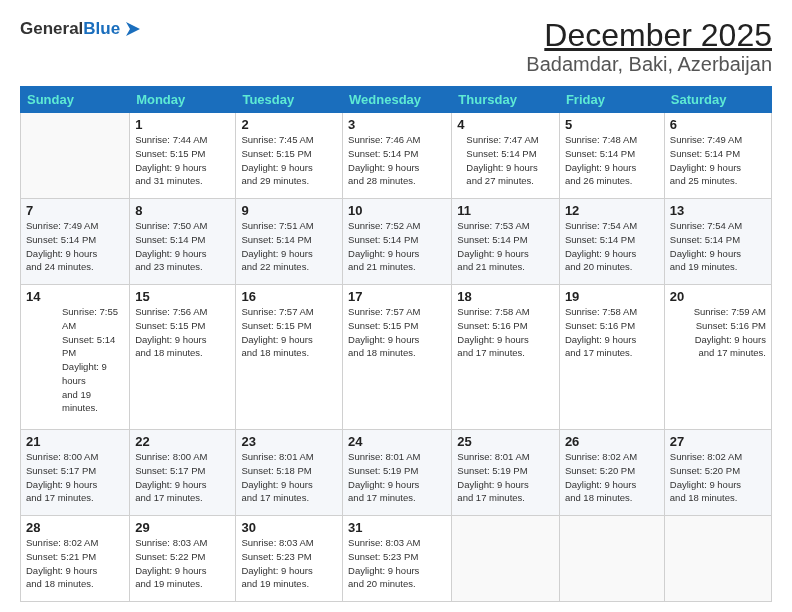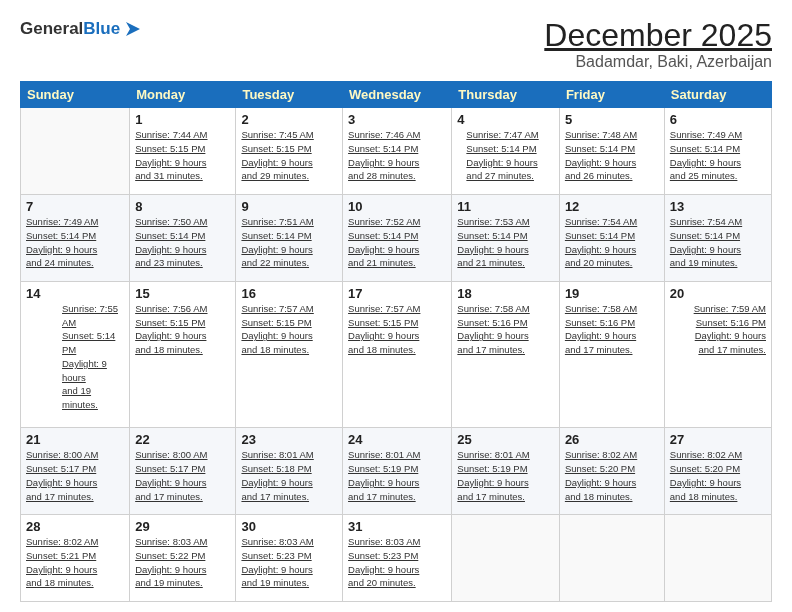--- a/index.html
+++ b/index.html
@@ -46,31 +46,31 @@
       text-align: right;
     }
     .month-title {
       font-size: 32px;
       font-weight: 300;
       color: #222;
       line-height: 1.1;
       text-decoration: underline;
     }
     .location {
-      font-size: 16px;
+      font-size: 20px;
       color: #555;
     }
     .calendar {
       width: 100%;
       border-collapse: collapse;
       flex: 1;
     }
     .calendar th {
       background-color: #1a6ebd;
-      color: #fef9c3;
+      color: #5eead4;
       font-size: 13px;
       font-weight: bold;
       padding: 5px 6px;
       text-align: left;
       border: 1px solid #1a6ebd;
     }
     .calendar td {
       border: 1px solid #d0d0d0;
       vertical-align: top;
       padding: 4px 5px;
@@ -84,21 +84,20 @@
       font-size: 13px;
       font-weight: bold;
       color: #222;
       display: block;
       margin-bottom: 1px;
     }
     .day-info {
       font-size: 9.5px;
       color: #333;
       line-height: 1.45;
-      text-decoration: underline;
     }
     .empty-cell {
       background: #f9f9f9 !important;
     }
   </style>
 </head>
 <body>
 
 <div class="page">
   <div class="header-row">

